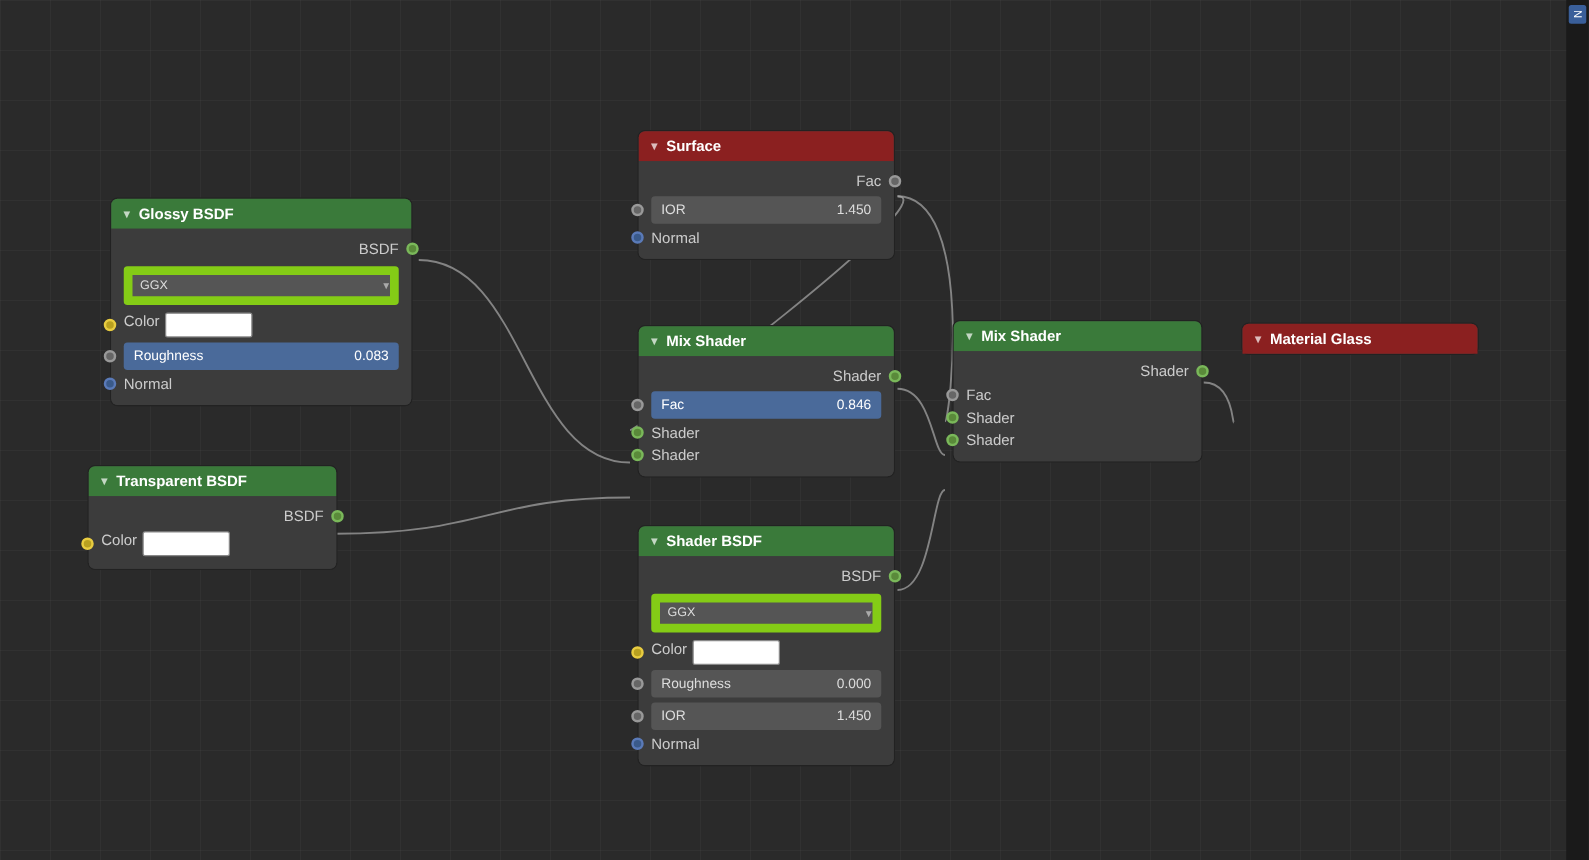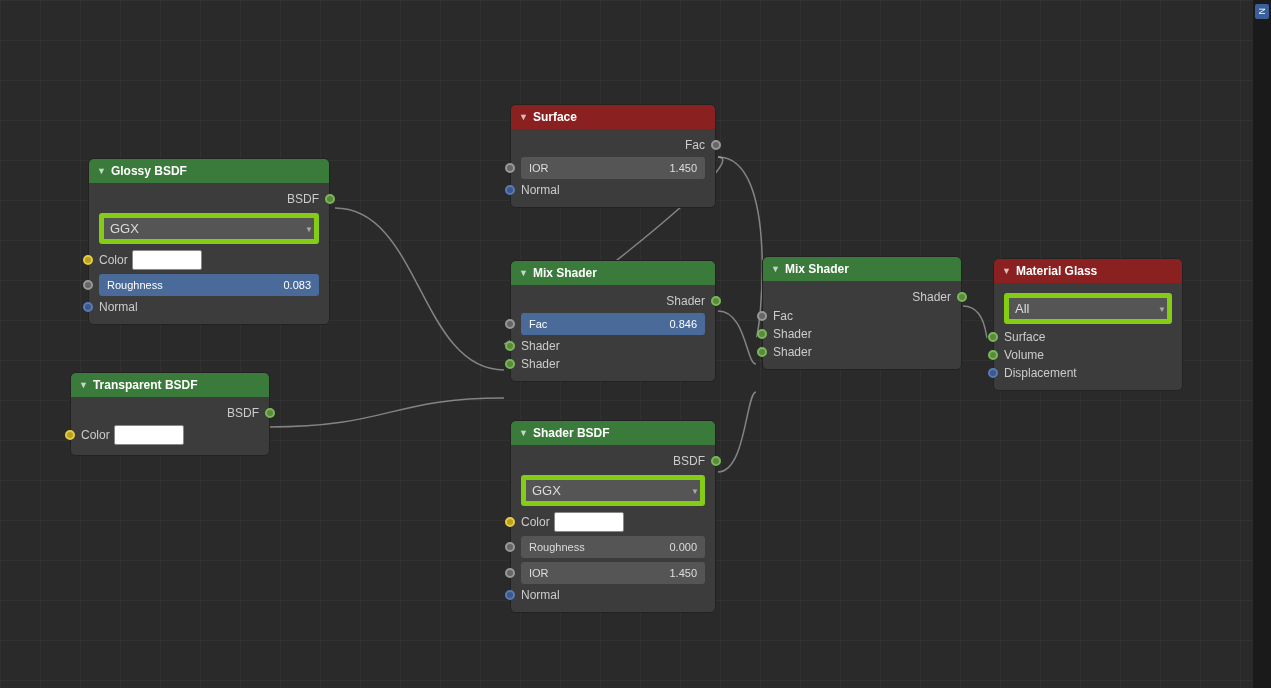--- a/index.html
+++ b/index.html
@@ -89,44 +89,43 @@
       font-size: 12px;
     }
 
     .dropdown-wrapper {
       position: relative;
       margin: 4px 10px;
     }
 
     .dropdown-wrapper select {
       background: #555;
-      border: 5px solid #84cc16;
+      border: 7px solid #84cc16;
       border-radius: 3px;
       padding: 3px 24px 3px 6px;
       color: #ddd;
-      font-size: 13px;
+      font-size: 10px;
       width: 100%;
       appearance: none;
       cursor: pointer;
     }
 
     .dropdown-wrapper::after {
       content: '▼';
       position: absolute;
       right: 6px;
       top: 50%;
       transform: translateY(-50%);
       font-size: 8px;
       color: #aaa;
       pointer-events: none;
     }
 
     .field-row {
       display: flex;
-      align-items: center;
       padding: 2px 10px;
       gap: 4px;
       position: relative;
     }
 
     .field-input-white {
       background: #fff;
       border: 1px solid #888;
       border-radius: 2px;
       width: 70px;
@@ -411,40 +410,17 @@
       <span class="node-label">Shader</span>
     </div>
   </div>
 </div>
 
 <div class="node" style="left:993px; top:258px; width:190px;">
   <div class="node-header node-header-red">
     <span class="arrow">▼</span>
     <span>Material Glass</span>
   </div>
-  <div class="node-body">
-
-    <div class="dropdown-wrapper">
-      <select>
-        <option>All</option>
-      </select>
-    </div>
-
-    <div class="field-row">
-      <div class="socket socket-left socket-green" style="top:50%; transform:translateY(-50%);"></div>
-      <span class="node-label">Surface</span>
-    </div>
-
-    <div class="field-row">
-      <div class="socket socket-left socket-green" style="top:50%; transform:translateY(-50%);"></div>
-      <span class="node-label">Volume</span>
-    </div>
-
-    <div class="field-row">
-      <div class="socket socket-left socket-blue" style="top:50%; transform:translateY(-50%);"></div>
-      <span class="node-label">Displacement</span>
-    </div>
-  </div>
 </div>
 
 <div class="right-panel">
   <div class="panel-tab">N</div>
 </div>
 
 </body></html>

